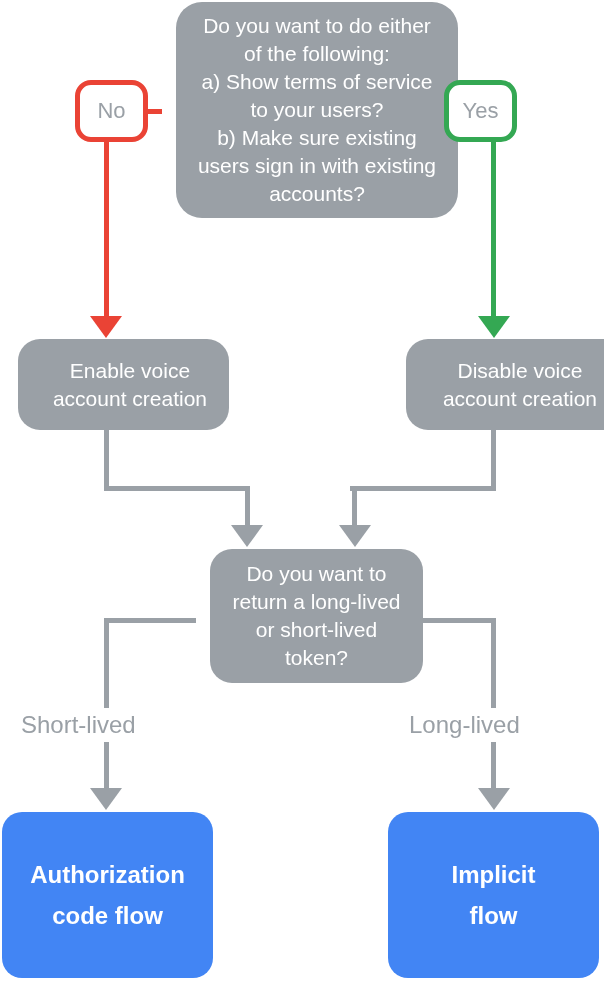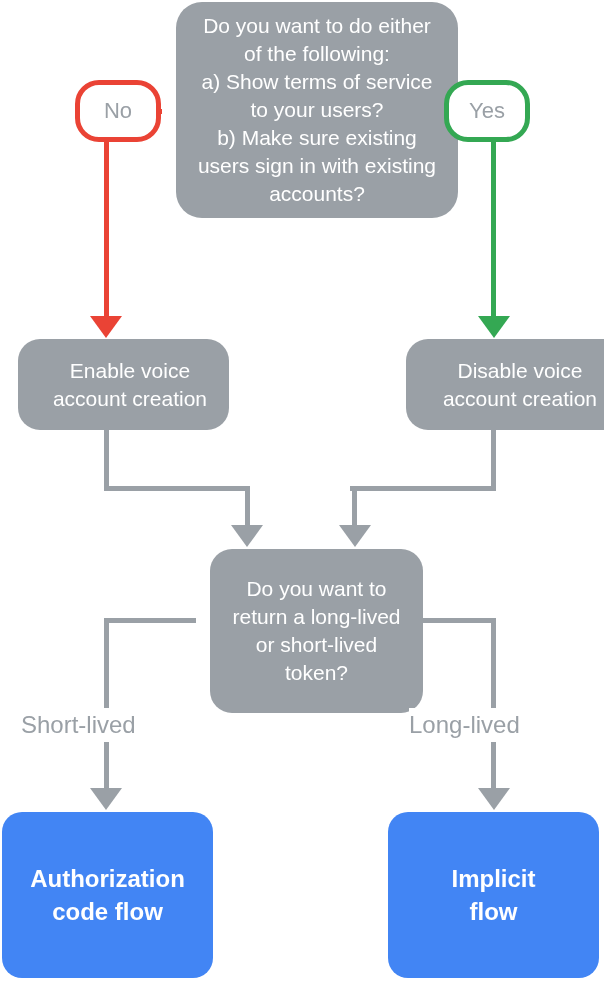--- a/index.html
+++ b/index.html
@@ -34,39 +34,39 @@
   .blue-box {
     position: absolute;
     background: #4285F4;
     border-radius: 20px;
     color: #ffffff;
     display: flex;
     align-items: center;
     justify-content: center;
     text-align: center;
     font-size: 24px;
-    line-height: 33px;
+    line-height: 41px;
     font-weight: 700;
     white-space: pre-line;
     z-index: 2;
   }
   #top-question   { left: 160px; top: 2px;   width: 282px; height: 216px; border-radius: 26px; }
   #enable-box     { left: 2px;   top: 339px; width: 211px; height: 91px; padding-left: 13px;  }
   #disable-box    { left: 390px; top: 339px; width: 228px; height: 91px;  }
-  #token-question { left: 194px; top: 549px; width: 213px; height: 164px; }
+  #token-question { left: 194px; top: 549px; width: 213px; height: 134px; }
   #auth-box       { left: 2px;   top: 812px; width: 211px; height: 166px; }
   #implicit-box   { left: 388px; top: 812px; width: 211px; height: 166px; }
 
   
   .badge {
     position: absolute;
-    width: 86px;
+    width: 73px;
     height: 62px;
     background: #ffffff;
-    border-radius: 24px;
+    border-radius: 16px;
     display: flex;
     align-items: center;
     justify-content: center;
     font-size: 22px;
     font-weight: 500;
     color: #9AA0A6;
     z-index: 3;
   }
   #no-badge  { left: 75px;  top: 80px; border: 5px solid #EA4335; }
   #yes-badge { left: 444px; top: 80px; border: 5px solid #34A853; }

